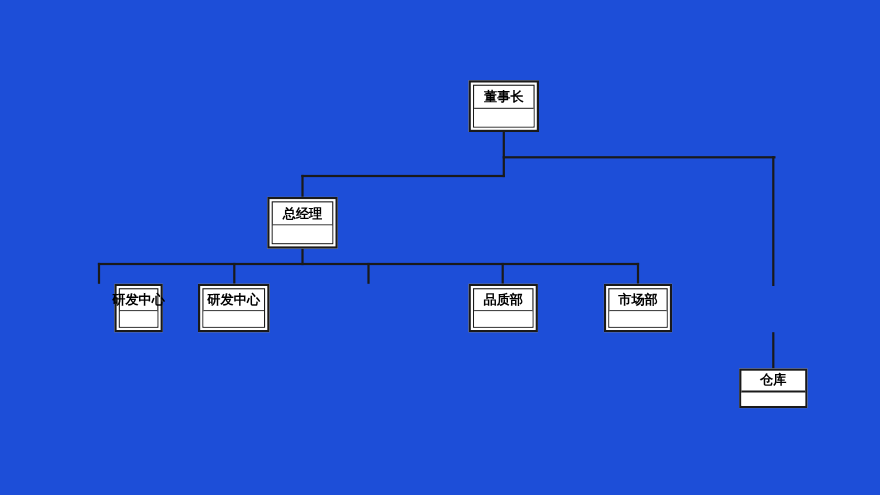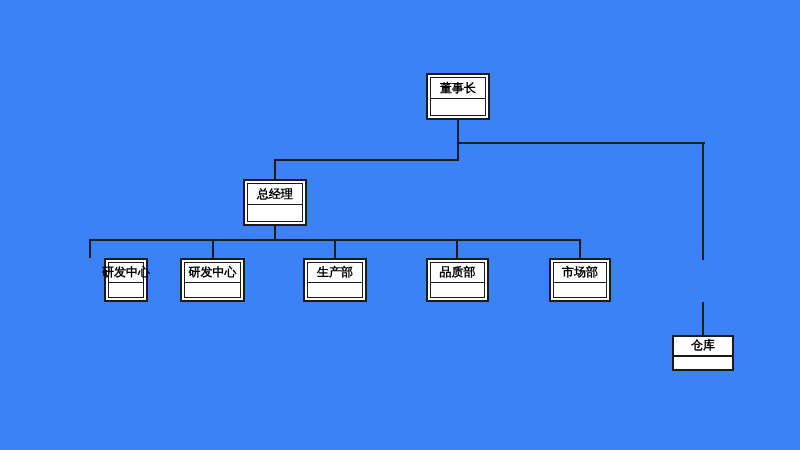--- a/index.html
+++ b/index.html
@@ -4,21 +4,21 @@
 <style>
   html, body {
     margin: 0;
     padding: 0;
     background: #ffffff;
   }
   .canvas {
     position: relative;
     width: 800px;
     height: 450px;
-    background: #3b82f6;
+    background: #1d4ed8;
     font-family: "Liberation Sans", sans-serif;
     overflow: hidden;
   }
   
   .line {
     position: absolute;
     background: #1a1a1a;
   }
   
   .node {
@@ -98,26 +98,20 @@
     </div>
   </div>
 
   <div class="node double" style="left:180px; top:258px; width:65px; height:44px;">
     <div class="cell">
       <div class="title">研发中心</div>
       <div class="empty-cell"></div>
     </div>
   </div>
 
-  <div class="node double" style="left:303px; top:258px; width:64px; height:44px;">
-    <div class="cell">
-      <div class="title">生产部</div>
-      <div class="empty-cell"></div>
-    </div>
-  </div>
 
   <div class="node double" style="left:549px; top:258px; width:62px; height:44px;">
     <div class="cell">
       <div class="title">市场部</div>
       <div class="empty-cell"></div>
     </div>
   </div>
 
   <div class="node double" style="left:426px; top:258px; width:63px; height:44px;">
     <div class="cell">

